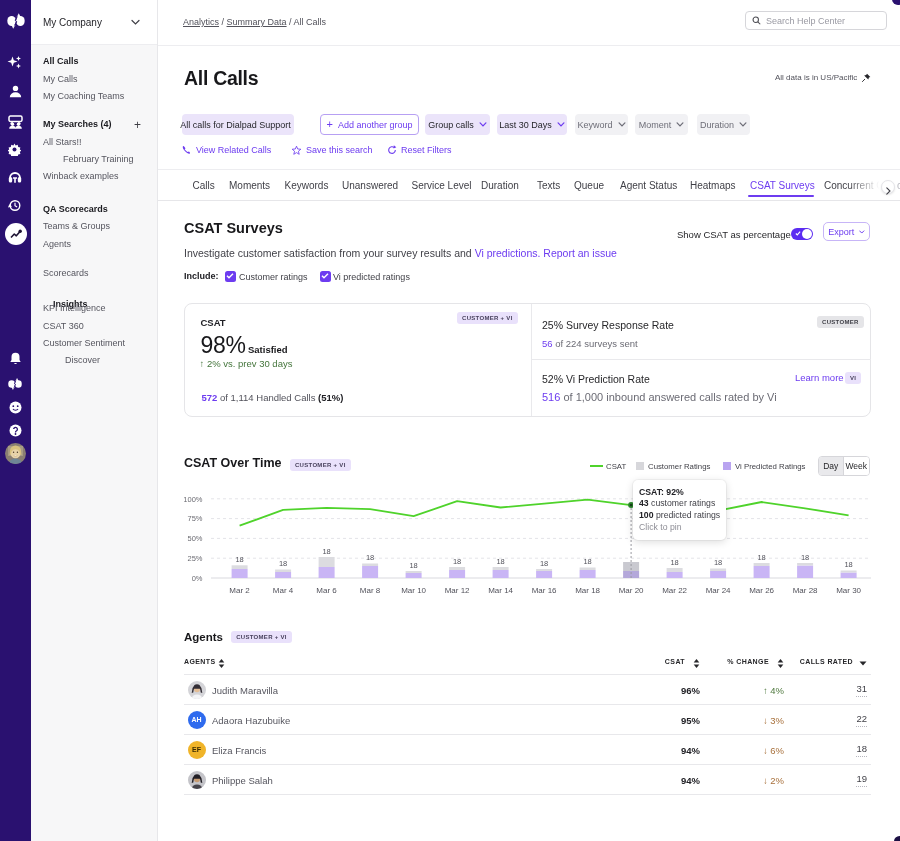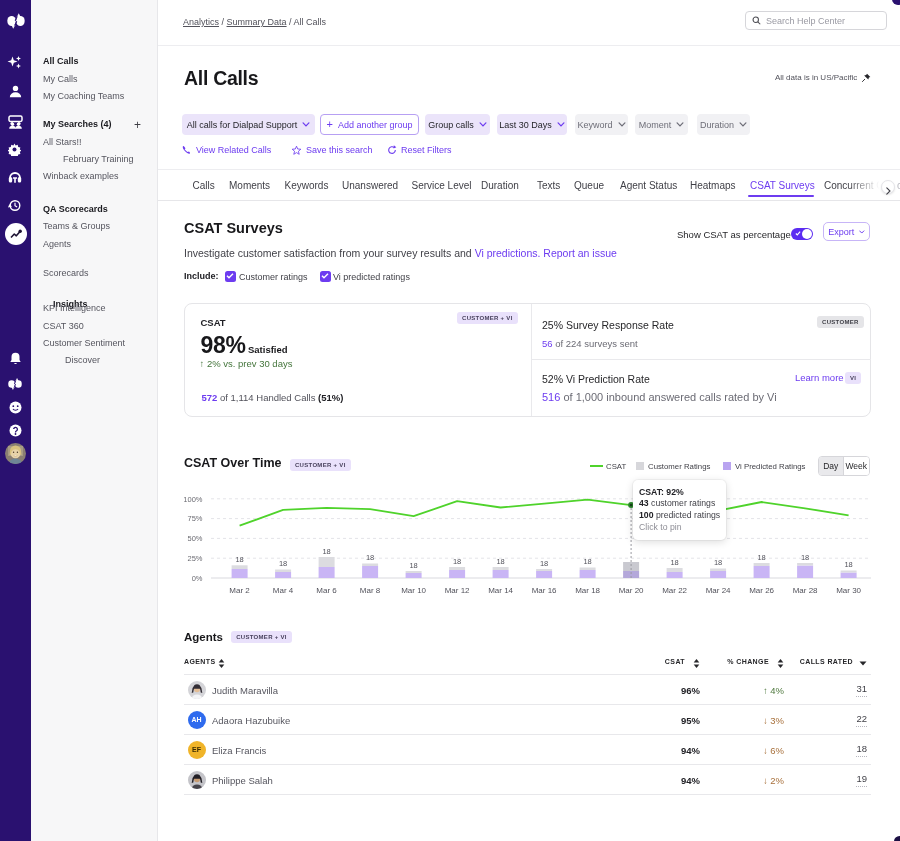--- a/index.html
+++ b/index.html
@@ -173,20 +173,26 @@
    <path d="M5 8 a5.5 5.5 0 0 1 11 0 l0.5 4 -1.5-0.5 -0.5-3 a4.6 4.6 0 0 0 -8 0 l-0.5 3 -1.5 0.5 z" fill="#d9c27f"></path>
    <ellipse cx="8.6" cy="9.3" rx="0.7" ry="0.8" fill="#4c3b28"></ellipse>
    <ellipse cx="12.4" cy="9.3" rx="0.7" ry="0.8" fill="#4c3b28"></ellipse>
    <path d="M8.7 12.6 a2.4 1.6 0 0 0 3.6 0" fill="#fff" stroke="#b08d5e" stroke-width="0.4"></path>
    <path d="M4 21 a6.5 5.5 0 0 1 13 0 z" fill="#6e8596"></path>
  </g>
 </svg>
   </div>
 
 <div class="side" id="side">
+  <div class="side-h">
+      <span class="t">My Company</span>
+    <svg style="position:absolute;left:100px;top:19px" width="9" height="7" viewBox="0 0 9 7">
+        <path d="M1 1.5 L4.5 5 L8 1.5" fill="none" stroke="#3f3f46" stroke-width="1.2" stroke-linecap="round"></path>
+      </svg>
+  </div>
 <div class="nav-item b" style="top: 56.2px;">All Calls</div>
     <div class="nav-item" style="top: 73.9px;">My Calls</div>
     <div class="nav-item" style="top: 91px;">My Coaching Teams</div>
     <div class="nav-item b" style="top: 118.9px;">My Searches (4)</div>
     <div class="nav-item" style="top: 137.1px;">All Stars!!</div>
     <div class="nav-item" style="top: 154.2px; margin-left: 20px;">February Training</div>
     <div class="nav-item" style="top: 171.3px;">Winback examples</div>
     <div class="nav-item b" style="top: 203.8px;">QA Scorecards</div>
     <div class="nav-item" style="top: 221.3px;">Teams &amp; Groups</div>
     <div class="nav-item" style="top: 238.7px;">Agents</div>
@@ -212,21 +218,21 @@
   </div>
 
   <h1>All Calls</h1>
   <div class="usnote">All data is in US/Pacific
     <svg style="position:absolute;left:86px;top:0px" width="10" height="10" viewBox="0 0 12 12">
         <path d="M7.2 0.8 L11.2 4.8 L9.5 5.4 L8.8 7.9 L6.2 5.3 L3.8 3 L6.2 2.3 Z" fill="#26262b"></path>
         <path d="M4.8 7.2 L1.4 10.6" stroke="#26262b" stroke-width="1.1"></path>
       </svg>
   </div>
 
-  <div class="chip" style="left:24px; width:133px">All calls for Dialpad Support <svg class="car" width="8" height="5" viewBox="0 0 9 6">
+  <div class="chip" style="left:24px; width:112px">All calls for Dialpad Support <svg class="car" width="8" height="5" viewBox="0 0 9 6">
         <path d="M1 1 L4.5 4.6 L8 1" fill="none" stroke="#6d3cf0" stroke-width="1.5" stroke-linecap="round"></path>
       </svg></div>
   <div class="chip add" style="left:162px; width:99px"><span style="font-size:11px;margin-right:5px;margin-top:-1px">+</span>Add another group</div>
   <div class="chip" style="left:267px; width:65px">Group calls <svg class="car" width="8" height="5" viewBox="0 0 9 6">
         <path d="M1 1 L4.5 4.6 L8 1" fill="none" stroke="#6d3cf0" stroke-width="1.5" stroke-linecap="round"></path>
       </svg></div>
   <div class="chip" style="left:339px; width:70px">Last 30 Days <svg class="car" width="8" height="5" viewBox="0 0 9 6">
         <path d="M1 1 L4.5 4.6 L8 1" fill="none" stroke="#6d3cf0" stroke-width="1.5" stroke-linecap="round"></path>
       </svg></div>
   <div class="chip gray" style="left:417px; width:53px">Keyword <svg class="car" width="8" height="5" viewBox="0 0 9 6">
@@ -304,21 +310,21 @@
   <div class="cb" style="left:161.5px">
       <svg width="8" height="6" viewBox="0 0 8 6">
         <path d="M1 2.8 L3 4.8 L7 0.8" fill="none" stroke="#fff" stroke-width="1.4"></path>
       </svg>
     </div>
   <div class="inc" style="left:175px;top:271.5px">Vi predicted ratings</div>
 
   <div class="cards">
     <div style="position:absolute;left:15.5px;top:12.5px;font-size:9.5px;font-weight:bold;color:#212126">CSAT</div>
     <span class="badge" style="position:absolute;left:272px;top:8px">CUSTOMER + VI</span>
-    <div style="position:absolute;left:15.5px;top:30.1px;font-size:23px;line-height:23px;font-weight:bold;letter-spacing:-0.3px">98%</div>
+    <div style="position:absolute;left:15.5px;top:30.1px;font-size:23px;line-height:23px;font-weight:normal;letter-spacing:-0.3px">98%</div>
     <div style="position:absolute;left:63px;top:40.6px;font-size:9.5px;line-height:9.5px;font-weight:bold">Satisfied</div>
     <div style="position:absolute;left:14.5px;top:54.2px;font-size:9.5px;color:#44753c">↑ 2% vs. prev 30 days</div>
     <div style="position:absolute;left:16.5px;top:88.4px;font-size:9.5px;color:#52525b"><b class="purple">572</b> of 1,114 Handled Calls <b style="color:#212126">(51%)</b></div>
     <div class="vdiv"></div>
     <div class="hdiv"></div>
     <div style="position:absolute;left:357px;top:15px;font-size:10.5px;color:#27272a">25% Survey Response Rate</div>
     <span class="badge gr" style="position:absolute;left:632px;top:12px">CUSTOMER</span>
     <div style="position:absolute;left:357px;top:33.5px;font-size:9.5px;color:#6b6b74"><span class="purple">56</span> of 224 surveys sent</div>
     <div style="position:absolute;left:357px;top:68.5px;font-size:10.5px;color:#27272a">52% Vi Prediction Rate</div>
     <div style="position:absolute;left:610px;top:68px;font-size:9.5px" class="purple">Learn more</div>

